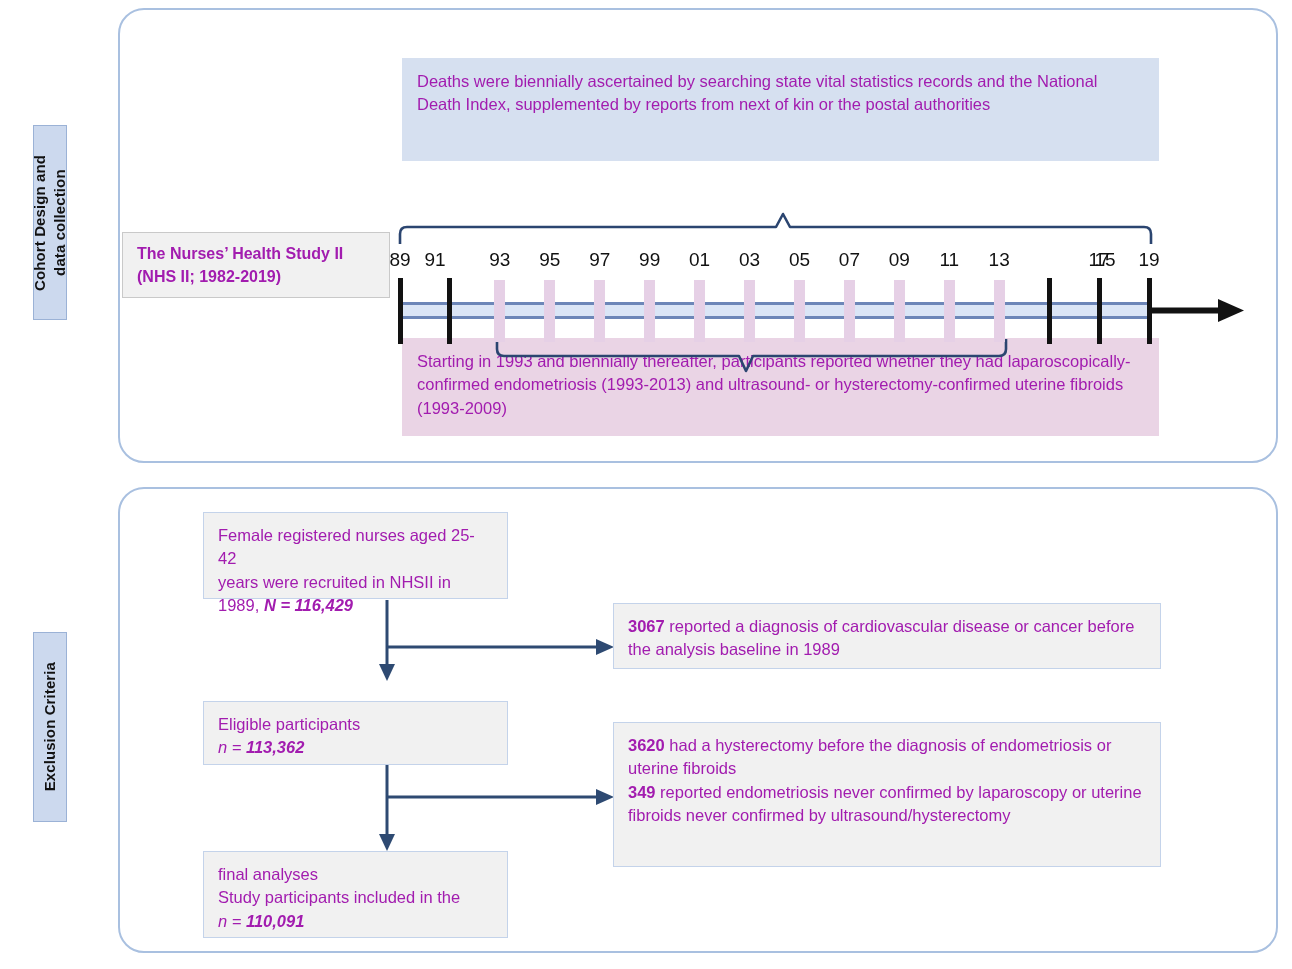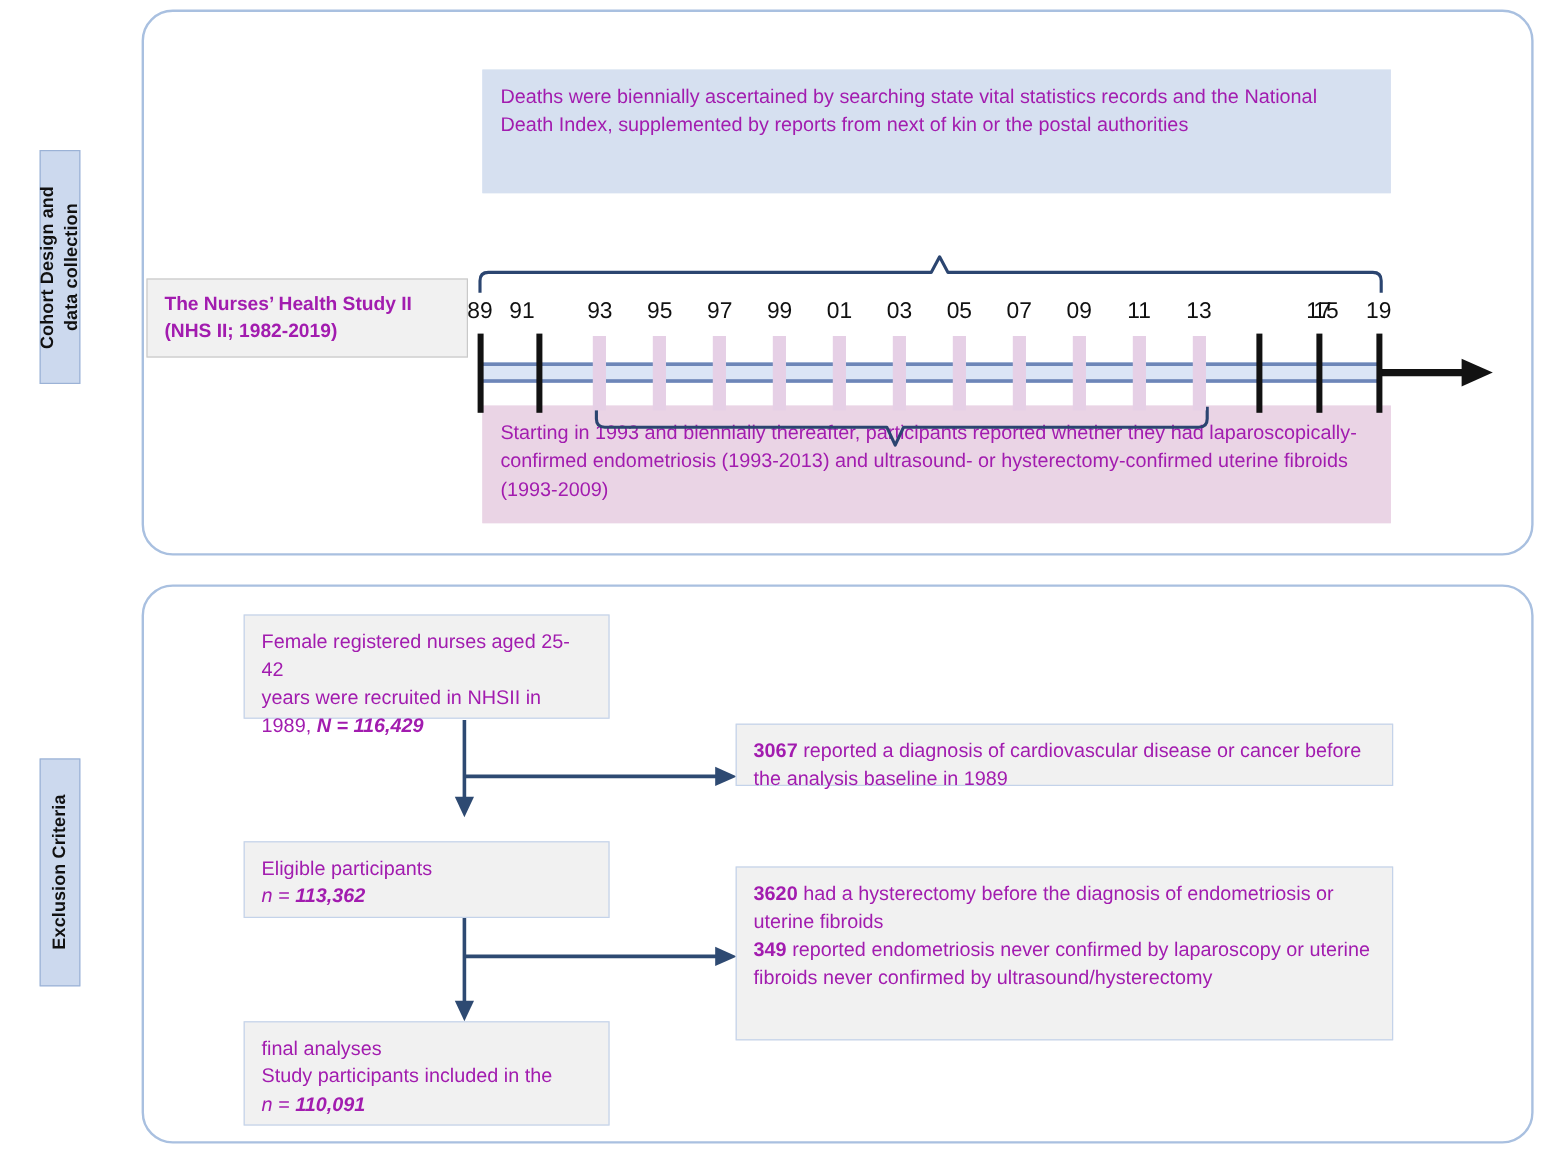--- a/index.html
+++ b/index.html
@@ -201,21 +201,21 @@
 </div>
 
 <div class="tbox grey" style="left:203px; top:851px; width:305px; height:87px;">
   <div>final analyses</div>
   <div>Study participants included in the</div>
   <div>
     <i class="pi">n = </i><i class="bi">110,091</i>
   </div>
 </div>
 
-<div class="tbox grey" style="left:613px; top:603px; width:548px; height:52px;">
+<div class="tbox grey" style="left:613px; top:603px; width:548px; height:66px;">
   <div>
     <b>3067</b><span> reported a diagnosis of cardiovascular disease or cancer before the analysis baseline in 1989</span>
   </div>
 </div>
 
 <div class="tbox grey" style="left:613px; top:722px; width:548px; height:145px;">
   <div>
     <b>3620</b><span> had a hysterectomy before the diagnosis of endometriosis or uterine fibroids</span>
   </div>
   <div>

